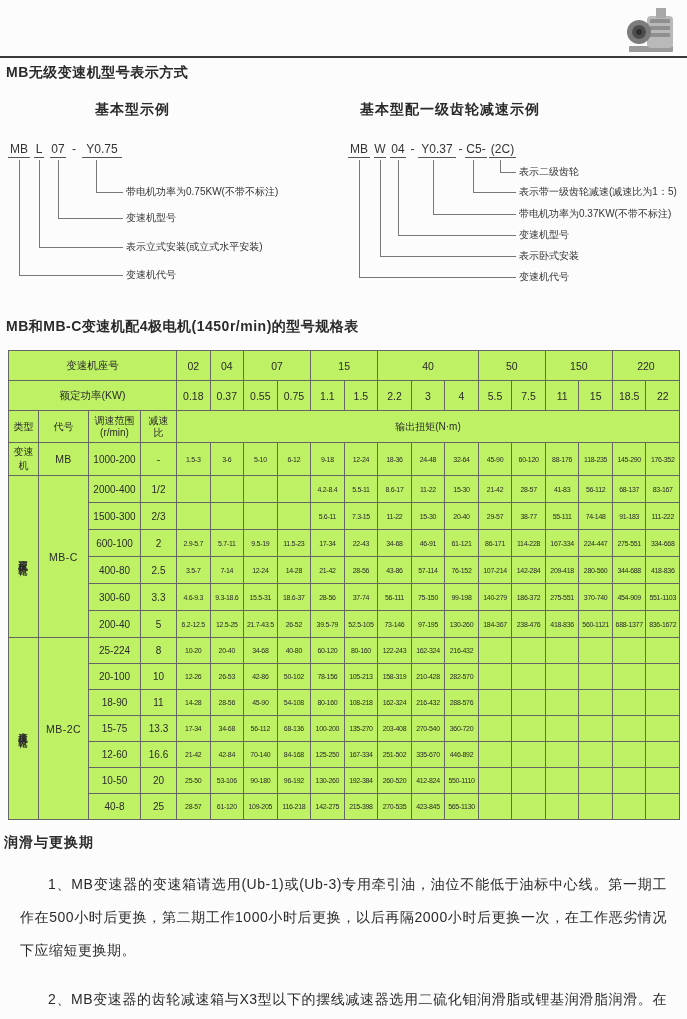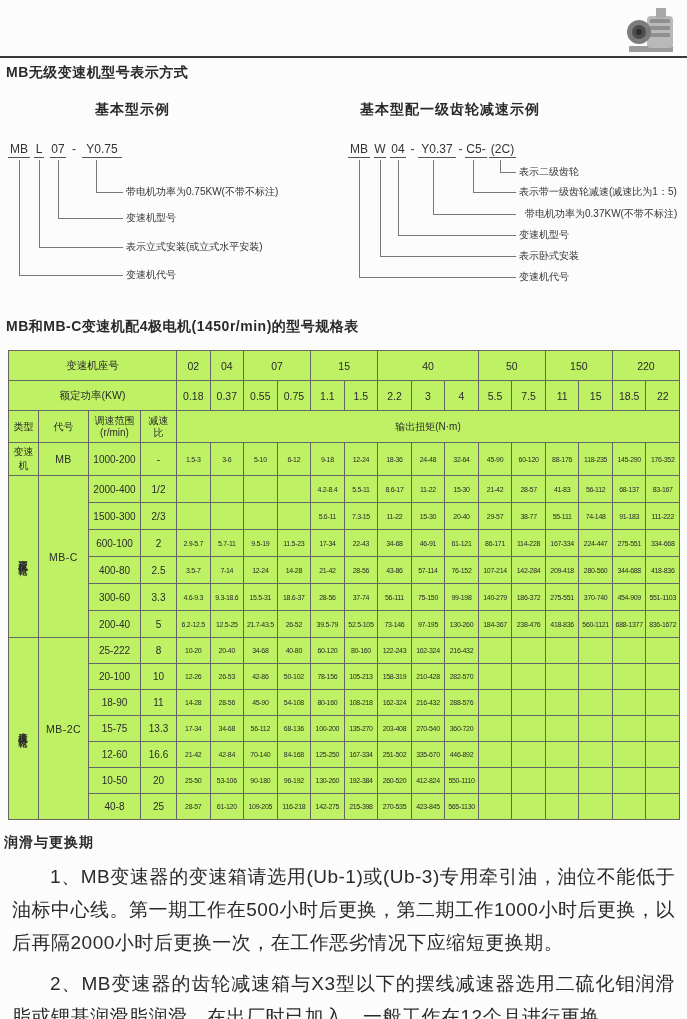--- a/index.html
+++ b/index.html
@@ -34,21 +34,21 @@
   tr.hr3{height:32px;} tr.hr3 td{font-size:10px;}
   td.pre{white-space:pre-line;line-height:12px;}
   tr.r-mb{height:33px;} tr.r-c{height:27px;} tr.r-2c{height:26px;}
   td.type{font-size:10px;} td.code{font-size:10.5px;letter-spacing:.5px;}
   td.type.vert span{writing-mode:vertical-rl;text-orientation:upright;letter-spacing:1px;
        display:inline-block;font-size:9.5px;line-height:11px;}
   td.range{font-size:10px;} td.ratio{font-size:10px;}
   td.tq{font-size:7px;letter-spacing:-0.3px;white-space:nowrap;color:#222;}
   .lube{position:absolute;top:834px;left:4px;width:679px;}
   .lube h2{margin:0 0 6px 0;font-size:14px;font-weight:bold;letter-spacing:1px;}
-  .lube p{margin:8px;font-size:19px;line-height:33px;text-align:justify;text-indent:2em;letter-spacing:.5px;}
+  .lube p{margin:16px;font-size:14px;line-height:33px;text-align:justify;text-indent:2em;letter-spacing:.5px;}
 </style>
 </head>
 <body>
 
 <div class="page">
 
   <svg class="photo" viewBox="0 0 54 48">
     <rect x="6" y="40" width="44" height="6" rx="1" fill="#9b9b9b"></rect>
     <rect x="24" y="10" width="26" height="32" rx="4" fill="#b9b9b9"></rect>
     <rect x="27" y="13" width="20" height="4" fill="#8f8f8f"></rect>
@@ -97,21 +97,21 @@
 
     <div class="cl" style="left:155px;top:20px;width:15px;height:12px"></div>
     <div class="cl" style="left:128px;top:20px;width:42px;height:32px"></div>
     <div class="cl" style="left:88px;top:20px;width:82px;height:54px"></div>
     <div class="cl" style="left:53px;top:20px;width:117px;height:75px"></div>
     <div class="cl" style="left:35px;top:20px;width:135px;height:96px"></div>
     <div class="cl" style="left:14px;top:20px;width:156px;height:117px"></div>
 
     <span class="lbl" style="left:174px;top:24px">表示二级齿轮</span>
     <span class="lbl" style="left:174px;top:44px">表示带一级齿轮减速(减速比为1：5)</span>
-    <span class="lbl" style="left:180px;top:66px">带电机功率为0.37KW(不带不标注)</span>
+    <span class="lbl" style="left:174px;top:66px">带电机功率为0.37KW(不带不标注)</span>
     <span class="lbl" style="left:174px;top:87px">变速机型号</span>
     <span class="lbl" style="left:174px;top:108px">表示卧式安装</span>
     <span class="lbl" style="left:174px;top:129px">变速机代号</span>
   </div>
 
   <div class="tbl-h">MB和MB-C变速机配4极电机(1450r/min)的型号规格表</div>
 
   <table class="spec" id="spec-table">
     <colgroup>
       <col style="width:30px">
@@ -293,21 +293,21 @@
           <td class="tq">184-367</td>
           <td class="tq">238-476</td>
           <td class="tq">418-836</td>
           <td class="tq">560-1121</td>
           <td class="tq">688-1377</td>
           <td class="tq">836-1672</td>
         </tr>
         <tr class="r-2c">
           <td class="type vert" rowspan="7"><span>变速机带二级齿轮</span></td>
           <td class="code" rowspan="7">MB-2C</td>
-          <td class="range">25-222</td>
+          <td class="range">25-224</td>
           <td class="ratio">8</td>
           <td class="tq">10-20</td>
           <td class="tq">20-40</td>
           <td class="tq">34-68</td>
           <td class="tq">40-80</td>
           <td class="tq">60-120</td>
           <td class="tq">80-160</td>
           <td class="tq">122-243</td>
           <td class="tq">162-324</td>
           <td class="tq">216-432</td>

